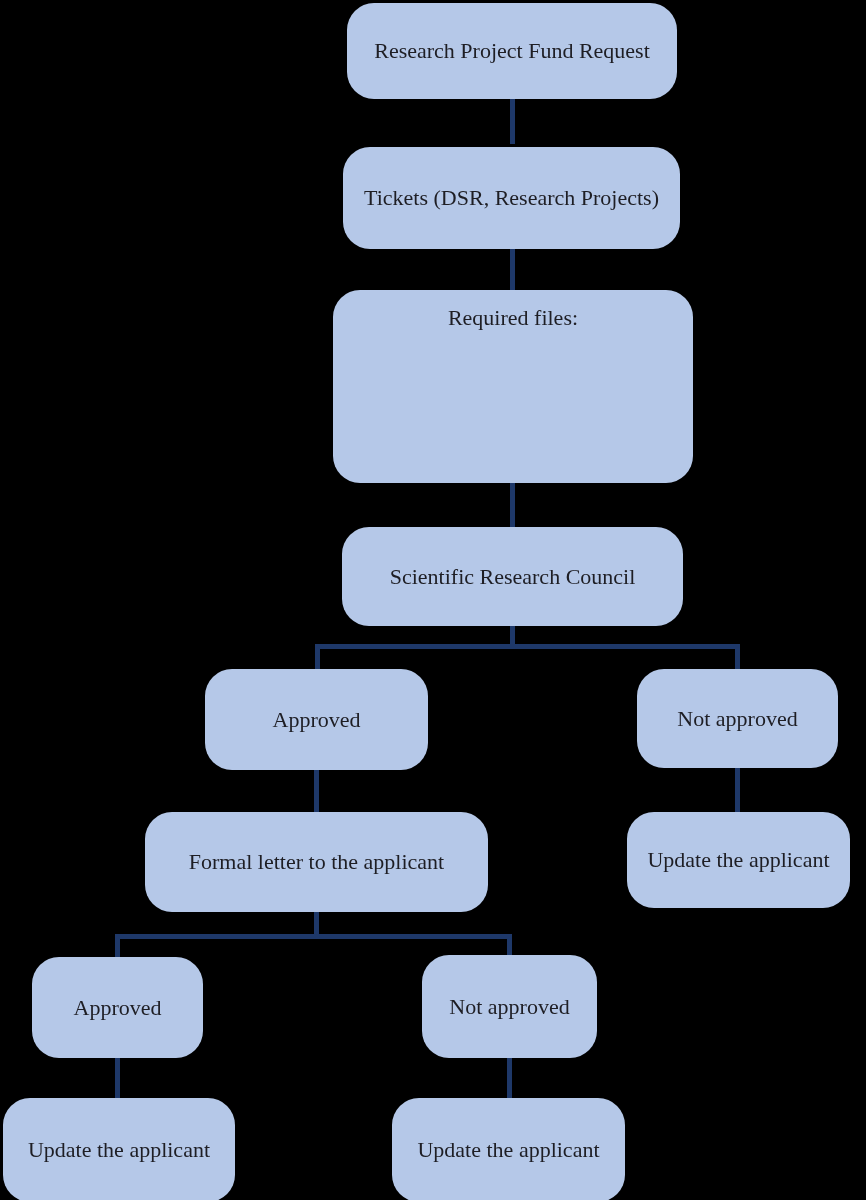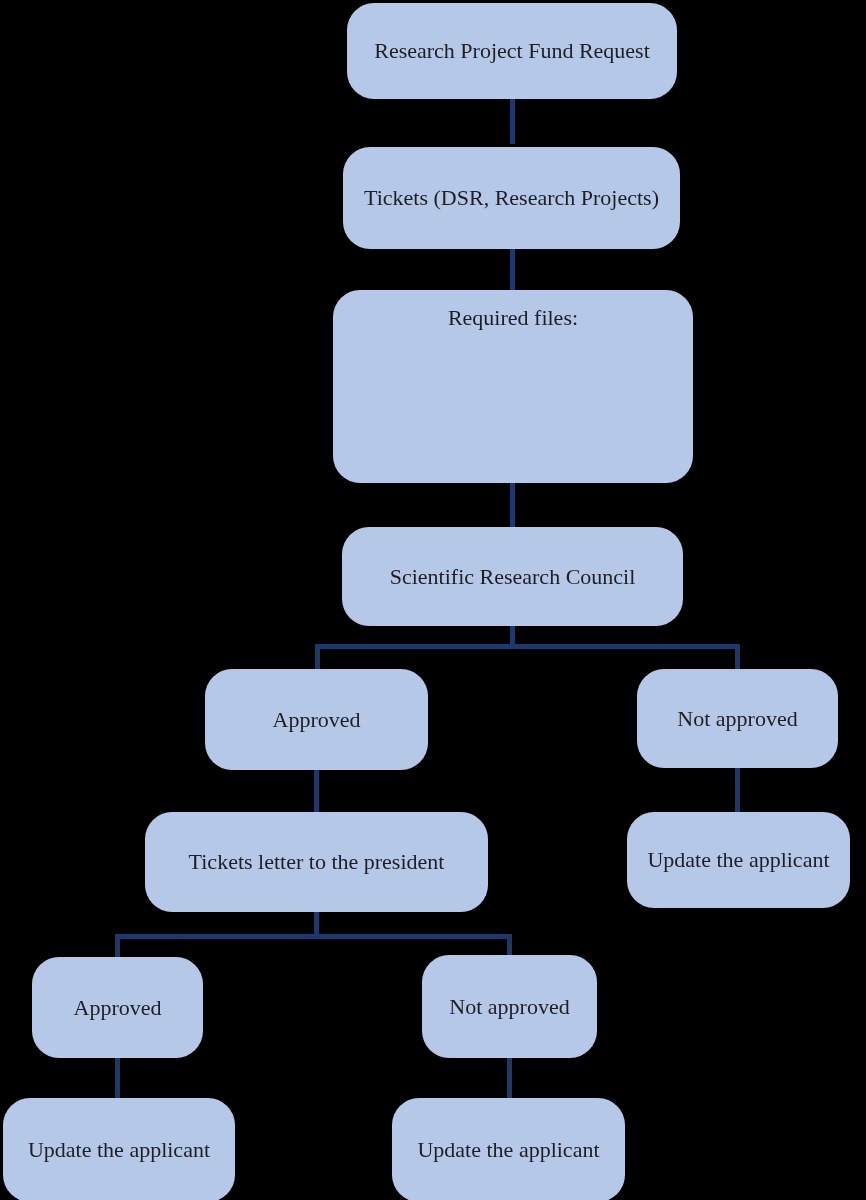--- a/index.html
+++ b/index.html
@@ -110,21 +110,21 @@
 
   <div class="node n-e">
     <span>Approved</span>
   </div>
 
   <div class="node n-f">
     <span>Not approved</span>
   </div>
 
   <div class="node n-g">
-    <span>Tickets letter to the president</span>
+    <span>Formal letter to the applicant</span>
   </div>
 
   <div class="node n-h">
     <span>Update the applicant</span>
   </div>
 
   <div class="node n-i">
     <span>Approved</span>
   </div>
 

